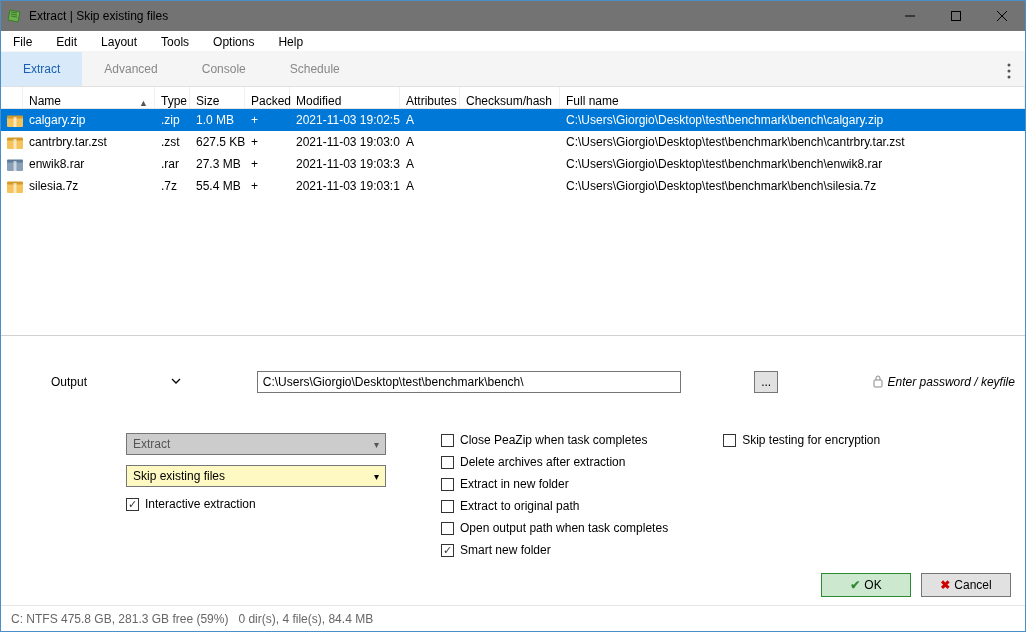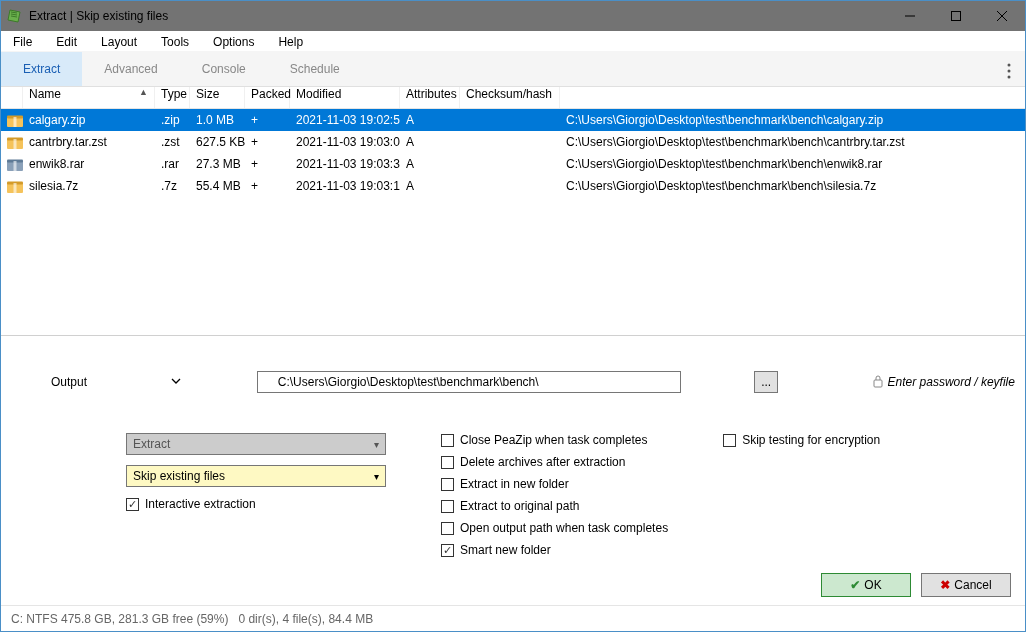--- a/index.html
+++ b/index.html
@@ -14,21 +14,21 @@
 .menubar { height: 20px; display: flex; align-items: flex-end; padding: 0 4px; gap: 8px; }
 .menubar .menu-item { padding: 2px 8px; cursor: pointer; }
 
 .tabbar { height: 36px; background: #f5f5f5; display: flex; align-items: center; border-bottom: 1px solid #e0e0e0; position: relative; }
 .tabbar .tab { padding: 10px 22px; color: #888; cursor: pointer; }
 .tabbar .tab.active { background: #d8eaf9; color: #1a5fb4; }
 .tabbar .menu-dots { position: absolute; right: 10px; top: 8px; cursor: pointer; padding: 4px; }
 
 .list-area { height: 247px; overflow: auto; }
 .list-header { height: 22px; display: flex; align-items: center; border-bottom: 1px solid #e5e5e5; background: #fff; }
-.list-header .col { padding: 0 6px; color: #000; font-size: 12px; border-right: 1px solid #f0f0f0; height: 100%; display: flex; align-items: flex-start; }
+.list-header .col { padding: 0 6px; color: #000; font-size: 12px; border-right: 1px solid #f0f0f0; height: 100%; display: flex; align-items: flex-end; }
 .col-icon { width: 22px; flex-shrink:0;}
 .col-name { width: 132px; justify-content: space-between; }
 .col-type { width: 35px; }
 .col-size { width: 55px; }
 .col-packed { width: 45px; }
 .col-modified { width: 110px; }
 .col-attr { width: 60px; }
 .col-hash { width: 100px; }
 .col-full { flex: 1; }
 
@@ -37,21 +37,21 @@
 .list-row.selected { background: #0078d7; color: #fff; }
 
 .file-icon { width: 16px; height: 13px; display: inline-block; }
 .file-icon svg { width: 16px; height: 13px; }
 
 .bottom-panel { position: absolute; top: 334px; left: 0; right: 0; bottom: 26px; border-top: 1px solid #d0d0d0; padding: 35px 10px 10px 10px; }
 
 .output-row { display: flex; align-items: center; gap: 8px; margin-left: 40px; justify-content: space-between; }
 .output-label { width: 45px; }
 .chev { cursor: pointer; padding: 2px; }
-.output-input { width: 424px; height: 22px; border: 1px solid #767676; padding: 0 20px; font-size: 12px; }
+.output-input { width: 424px; height: 22px; border: 1px solid #767676; padding: 0 5px; font-size: 12px; }
 .browse-btn { width: 24px; height: 22px; border: 1px solid #767676; background: #e1e1e1; cursor: pointer; text-align: center; }
 .lock-row { display: flex; align-items: center; gap: 4px; margin-left: 20px; cursor: pointer; font-style: italic; }
 
 .options-grid { display: flex; margin-top: 40px; margin-left: 115px; gap: 55px; }
 .options-col1 { width: 260px; display: flex; flex-direction: column; gap: 10px; }
 .options-col2 { display: flex; flex-direction: column; gap: 8px; }
 .options-col3 { display: flex; flex-direction: column; gap: 8px; }
 
 .combo { height: 22px; border: 1px solid #767676; display: flex; align-items: center; justify-content: space-between; padding: 0 6px; background: #fef9c3; cursor: pointer; }
 .combo.disabled { background: #ccc; color: #555; }
@@ -129,20 +129,21 @@
     <div class="col col-name">
         <span>Name</span>
         <span class="sort-arrow">▲</span>
       </div>
     <div class="col col-type">Type</div>
     <div class="col col-size">Size</div>
     <div class="col col-packed">Packed</div>
     <div class="col col-modified">Modified</div>
     <div class="col col-attr">Attributes</div>
     <div class="col col-hash">Checksum/hash</div>
+    <div class="col col-full">Full name</div>
   </div>
   <div id="rows-container">
       <div class="list-row selected">
     <div class="cell col-icon">
           <span class="file-icon"><svg viewBox="0 0 16 13">
               <rect x="0" y="3" width="16" height="10" rx="1" fill="#f5c35b"></rect>
               <rect x="0" y="1.5" width="16" height="3" rx="1" fill="#d49b2a"></rect>
               <rect x="6.5" y="3" width="3" height="10" fill="#fff" opacity="0.6"></rect>
             </svg></span>
         </div>

